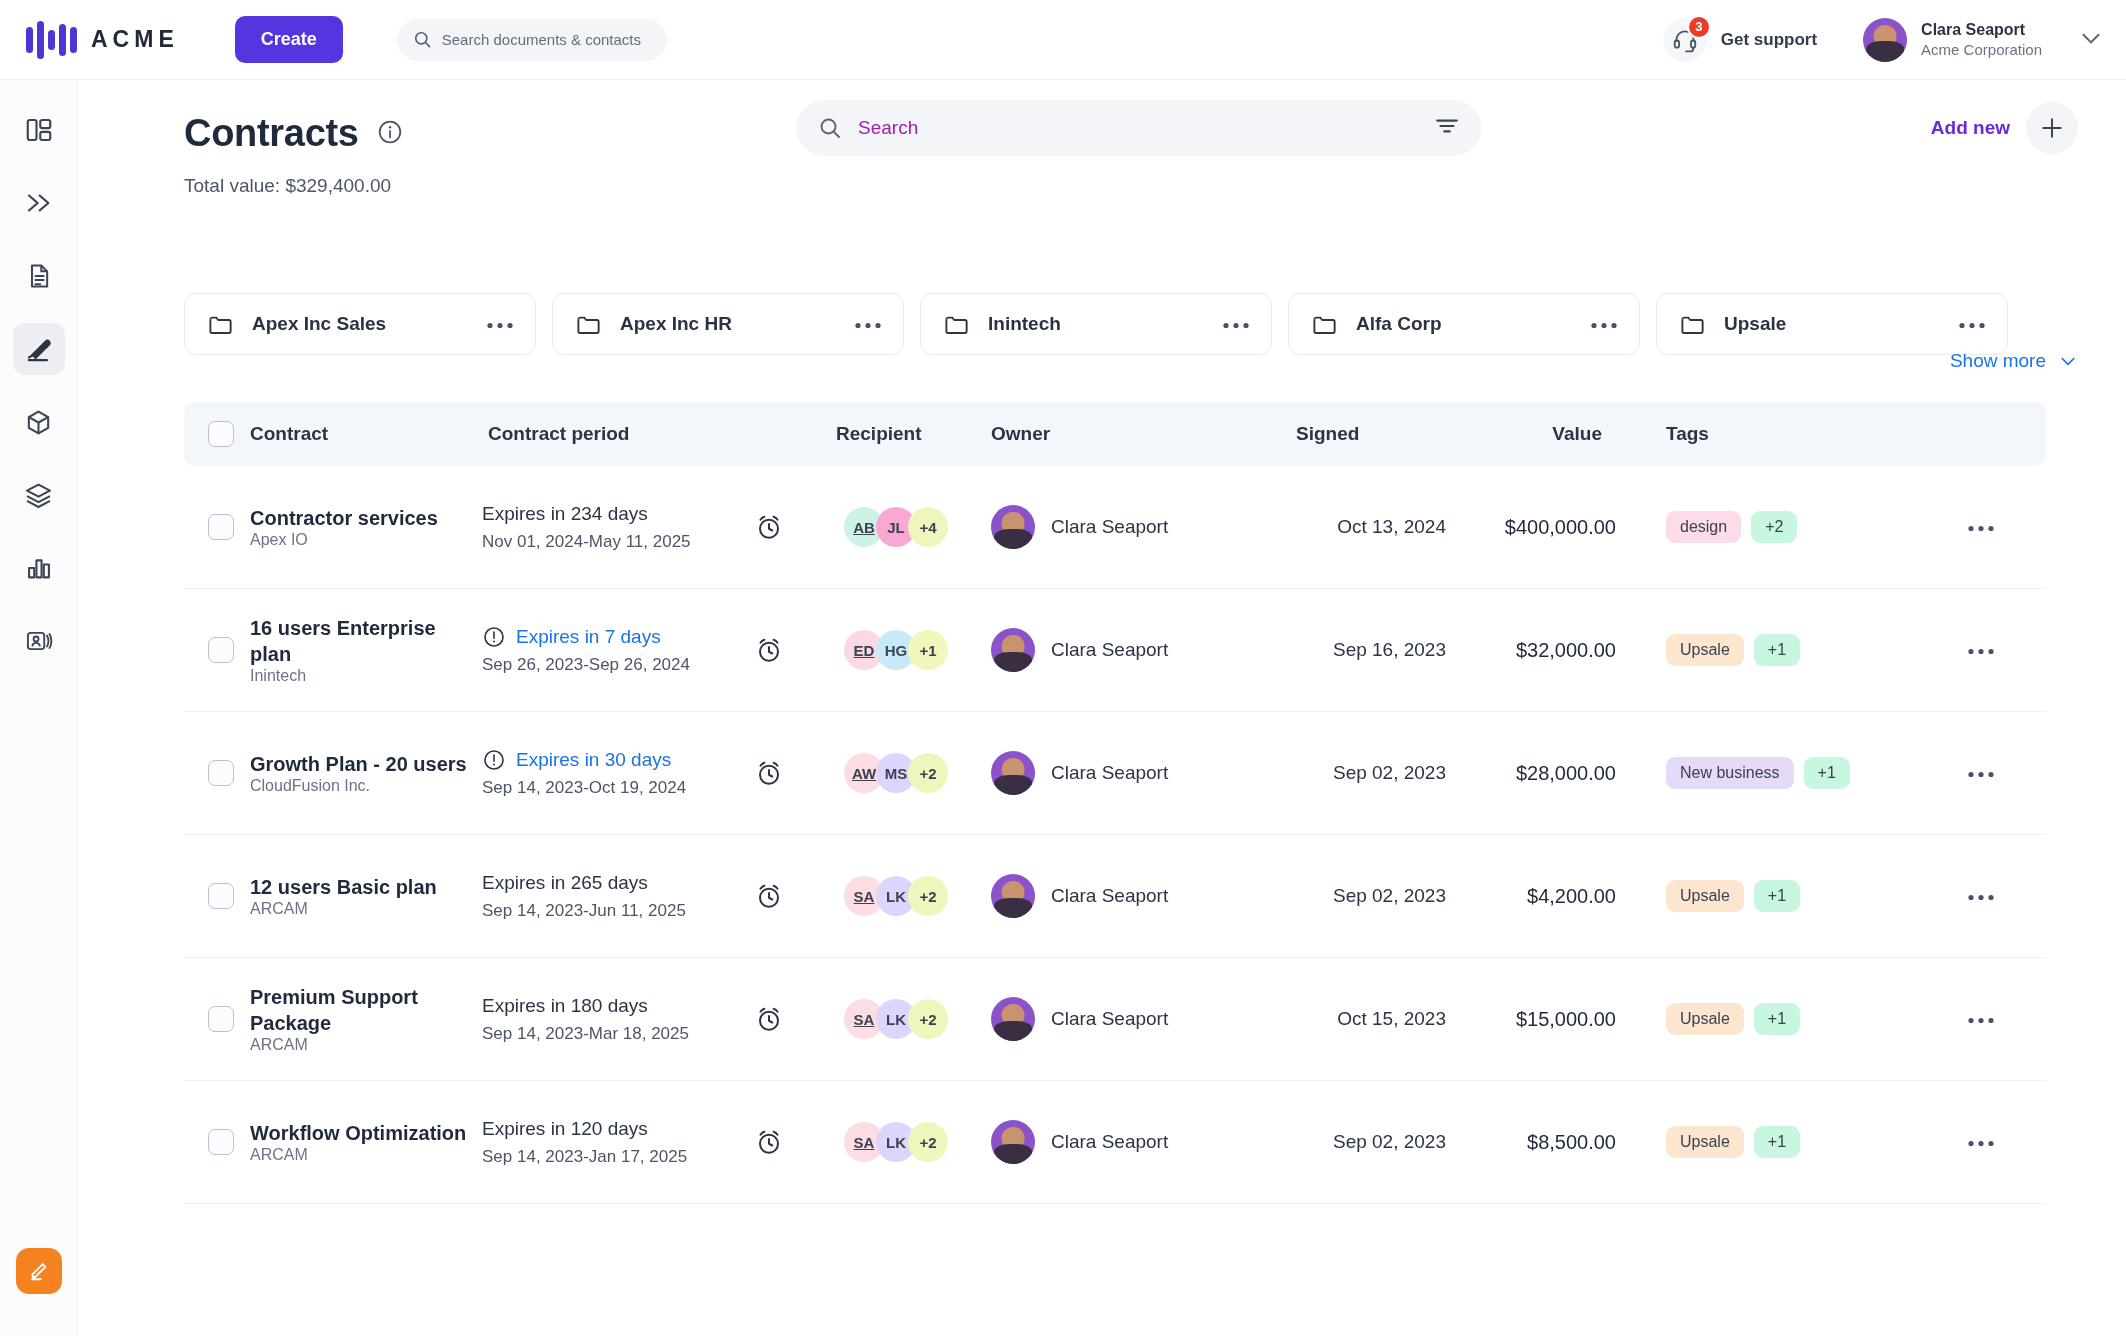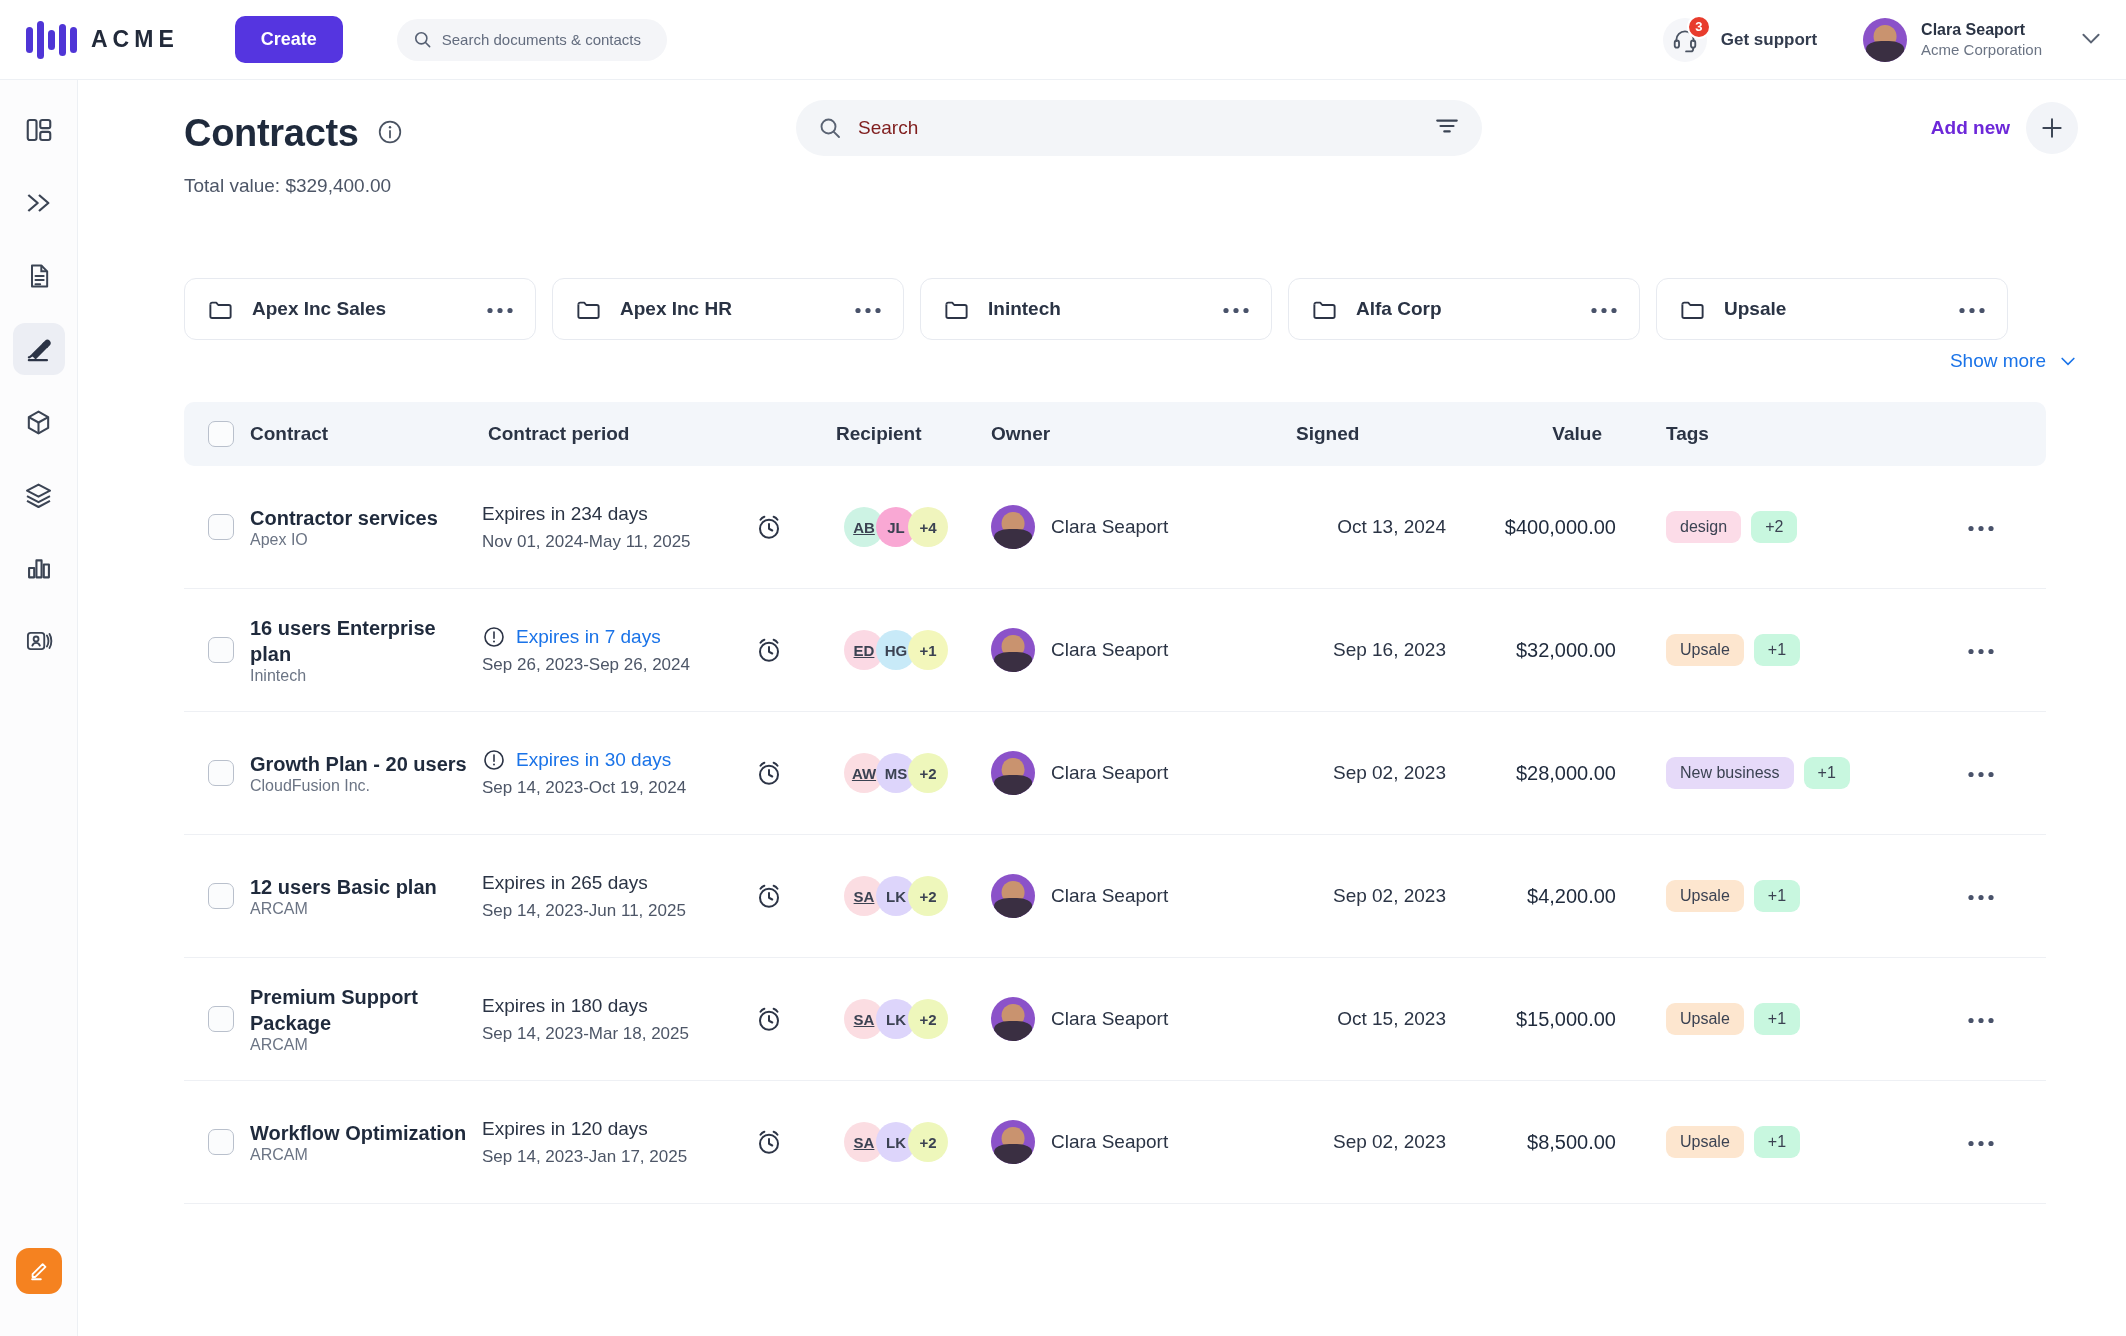--- a/index.html
+++ b/index.html
@@ -97,35 +97,35 @@
   .info-ico { cursor: pointer; }
   .total-value {
     position: absolute; left: 106px; top: 95px; font-size: 19px; color: #4d5667;
   }
 
   .mid-search {
     position: absolute; left: 718px; top: 20px; width: 686px; height: 56px;
     background: #f3f5f8; border-radius: 28px; display: flex; align-items: center;
     padding: 0 22px; gap: 16px; cursor: text;
   }
-  .mid-search .ph { font-size: 19px; color: #7f1d1d; }
+  .mid-search .ph { font-size: 19px; color: #a21caf; }
   .filter-ico { margin-left: auto; cursor: pointer; }
 
   .addnew {
     position: absolute; right: 48px; top: 22px; display: flex; align-items: center; gap: 16px; cursor: pointer;
   }
   .addnew-label { font-size: 19px; font-weight: bold; color: #6d28d9; }
   .addnew-circle {
     width: 52px; height: 52px; border-radius: 50%; background: #f2f4f8;
     display: flex; align-items: center; justify-content: center;
   }
 
   
   .folders {
-    position: absolute; left: 106px; top: 198px; display: flex; gap: 16px;
+    position: absolute; left: 106px; top: 213px; display: flex; gap: 16px;
   }
   .folder {
     width: 352px; height: 62px; border: 1px solid #e7eaf0; border-radius: 12px;
     background: #fff; display: flex; align-items: center; padding: 0 22px; gap: 18px;
     cursor: pointer;
   }
   .folder-name { font-size: 19px; font-weight: bold; color: #2a3344; }
   .folder .dots { margin-left: auto; cursor: pointer; }
 
   .showmore {

